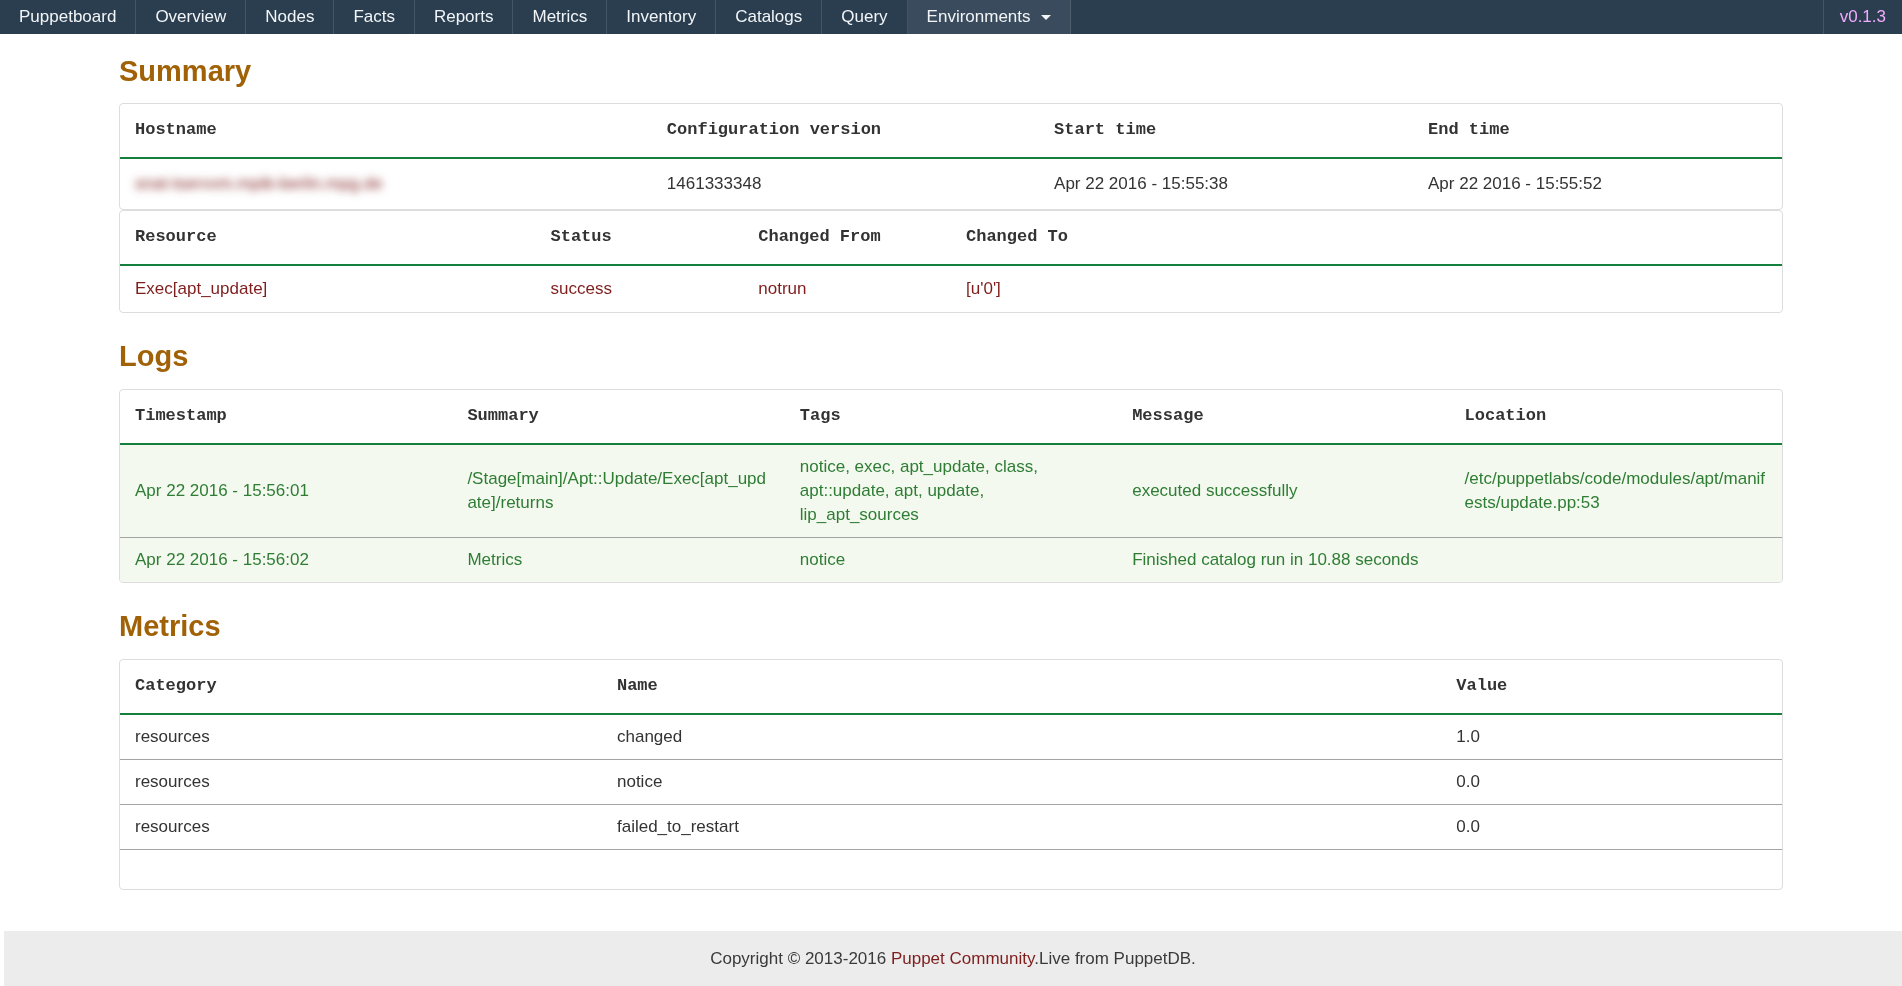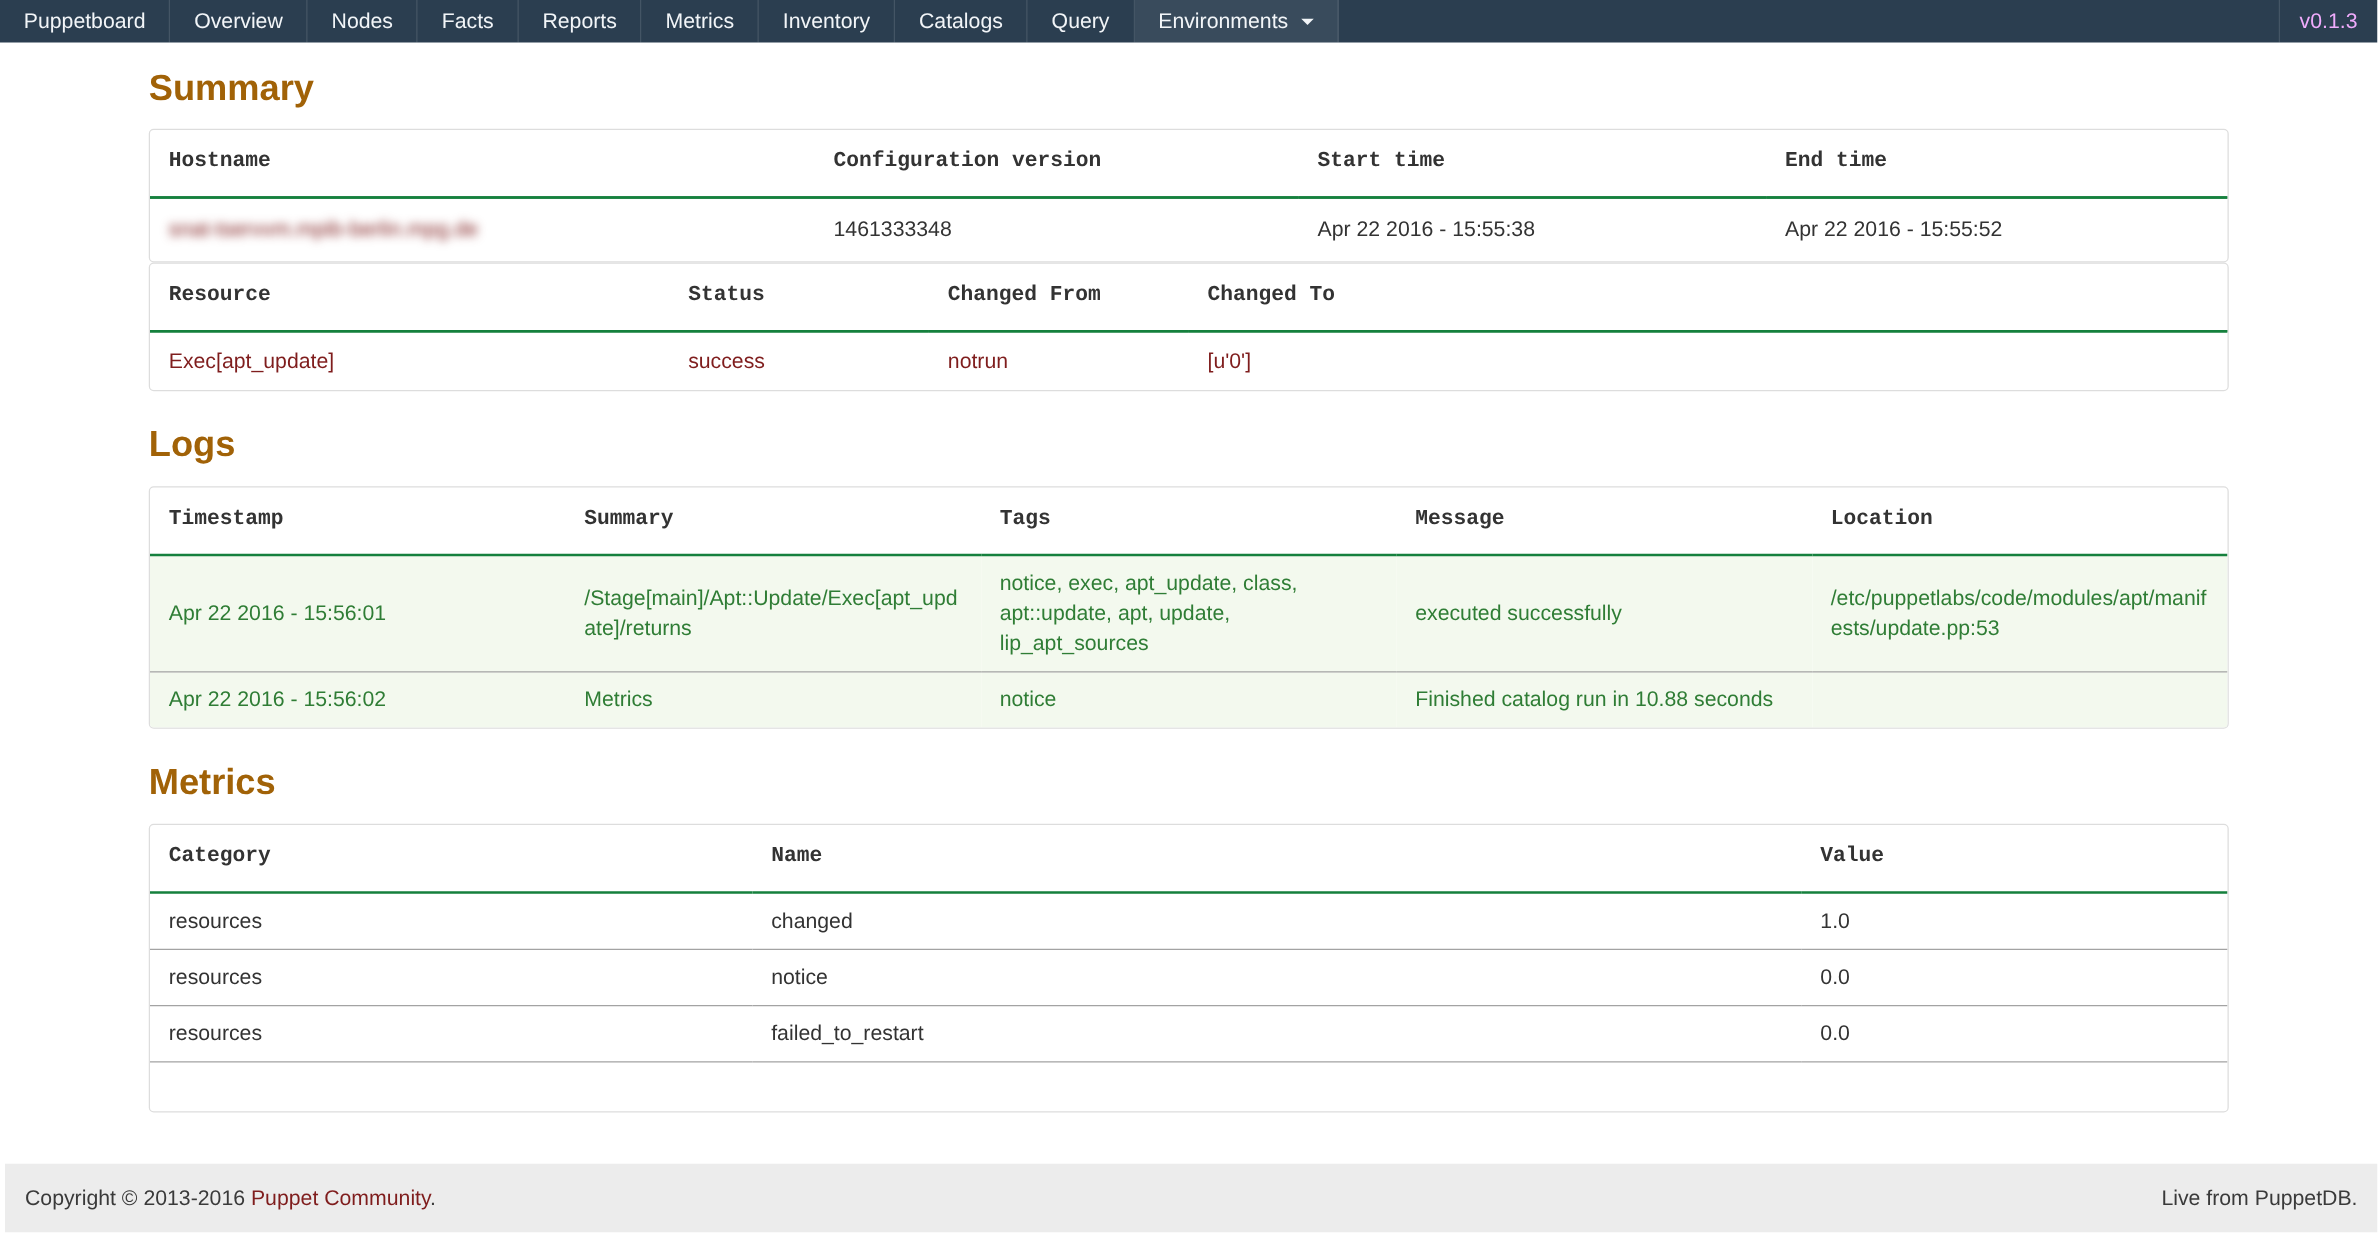--- a/index.html
+++ b/index.html
@@ -64,21 +64,21 @@
   a.link { color: #7f1d1d; text-decoration: none; cursor: pointer; }
   .blurred { filter: blur(4px); }
 
   .logs-table tbody tr { background: #f3f9ee; color: #2f7d35; }
   .partial-row td { height: 40px; padding: 0; }
 
   
   footer {
     position: absolute; left: 4px; right: 0; bottom: 0; height: 55px;
     background: #ececec; color: #3a3a3a;
-    display: flex; align-items: center; justify-content: space-between;
+    display: flex; align-items: center; justify-content: center;
     padding: 0 16px; font-size: 17px; z-index: 10;
   }
 </style>
 </head>
 <body>
 
 <nav class="navbar">
   <a class="nav-item">Puppetboard</a>
   <a class="nav-item">Overview</a>
   <a class="nav-item">Nodes</a>

